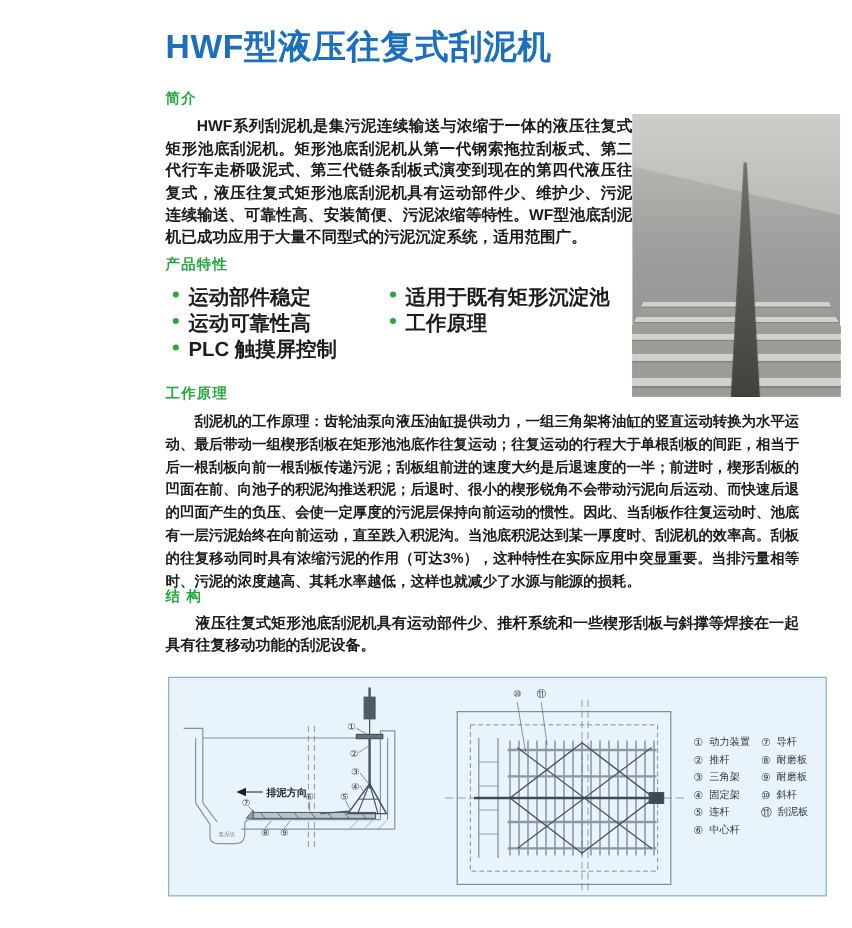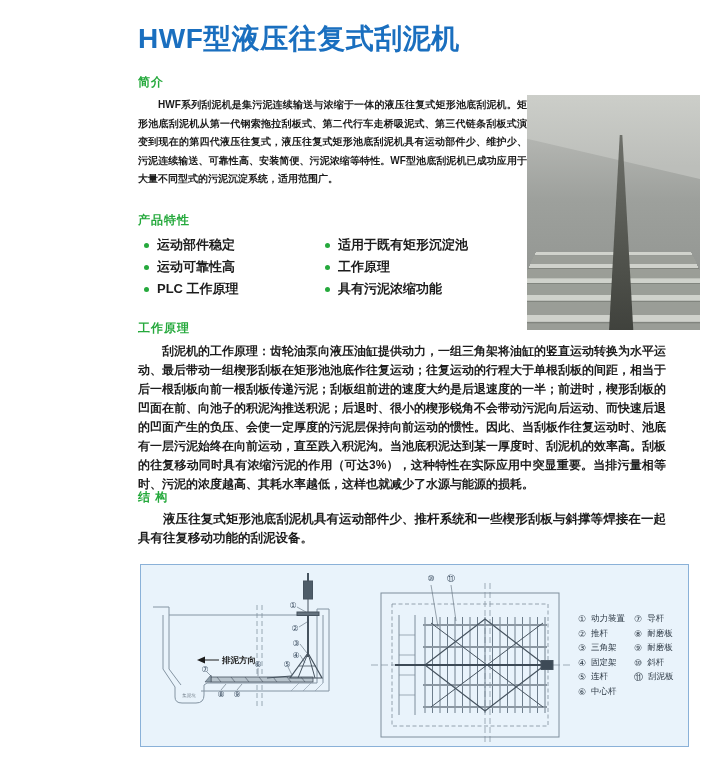--- a/index.html
+++ b/index.html
@@ -17,21 +17,21 @@
     font-weight:bold;color:var(--accent-green,#25a93c);letter-spacing:1px;white-space:nowrap;
   }
   .h-intro{top:72px}
   .h-features{top:210px}
   .h-principle{top:318px}
   .h-structure{top:487px}
   .body-p{
     position:absolute;left:98px;margin:0;font-weight:bold;color:var(--text,#1c1c1c);
     text-align:justify;text-indent:2em;
   }
-  .p-intro{top:96px;width:389px;font-size:10px;line-height:18.5px;}
+  .p-intro{top:96px;width:389px;font-size:13px;line-height:18.5px;}
   .p-principle{top:342px;width:528px;font-size:12px;line-height:19px;}
   .p-structure{top:510px;width:528px;font-size:12.5px;line-height:19px;}
 
   
   .photo{
     position:absolute;left:487px;top:95px;width:173px;height:235px;overflow:hidden;
     background:linear-gradient(180deg,#c6c8c4 0%,#b2b4b0 20%,#9da09c 45%,#8d908c 100%);
   }
   .photo .wall{
     position:absolute;left:0;top:0;right:0;height:84px;
@@ -49,21 +49,21 @@
   .photo .rod{
     position:absolute;left:44%;top:40px;bottom:-4px;width:32px;
     clip-path:polygon(52% 0,60% 0,95% 100%,18% 100%);
     background:linear-gradient(180deg,#6e706a 0%,#4d4f49 70%,#3f413c 100%);
   }
 
   
   .feat{position:absolute;top:236px;margin:0;padding:0;list-style:none;}
   .feat-left{left:104px;}
   .feat-right{left:285px;}
-  .feat li{display:flex;align-items:flex-start;height:22px;font-size:13px;font-weight:bold;color:var(--text,#1c1c1c);text-align:right;}
+  .feat li{display:flex;align-items:flex-start;height:22px;font-size:17px;font-weight:bold;color:var(--text,#1c1c1c);text-align:right;}
   .feat .dot{flex:0 0 auto;width:5px;height:5px;border-radius:50%;background:var(--accent-green,#25a93c);margin:7px 8px 0 0;}
 
   
   .panel{
     position:absolute;left:100px;top:564px;width:549px;height:183px;
     background:var(--panel-bg,#e9f3fb);border:1px solid var(--panel-border,#8ab1d8);
     box-sizing:border-box;
   }
   .panel svg{position:absolute;left:0;top:0;}
   .legend{position:absolute;left:437px;top:47px;display:flex;gap:9px;font-size:8.5px;color:#2c3844;}
@@ -92,35 +92,31 @@
     <li>
         <span class="dot"></span>
         <span>运动部件稳定</span>
       </li>
     <li>
         <span class="dot"></span>
         <span>运动可靠性高</span>
       </li>
     <li>
         <span class="dot"></span>
-        <span>PLC 工作原理</span>
+        <span>PLC 触摸屏控制</span>
       </li>
   </ul>
   <ul class="feat feat-right">
     <li>
         <span class="dot"></span>
         <span>适用于既有矩形沉淀池</span>
       </li>
     <li>
         <span class="dot"></span>
         <span>工作原理</span>
-      </li>
-    <li>
-        <span class="dot"></span>
-        <span>具有污泥浓缩功能</span>
       </li>
   </ul>
 
   <h2 class="sec-h h-principle">工作原理</h2>
   <p class="body-p p-principle">刮泥机的工作原理：齿轮油泵向液压油缸提供动力，一组三角架将油缸的竖直运动转换为水平运动、最后带动一组楔形刮板在矩形池池底作往复运动；往复运动的行程大于单根刮板的间距，相当于后一根刮板向前一根刮板传递污泥；刮板组前进的速度大约是后退速度的一半；前进时，楔形刮板的凹面在前、向池子的积泥沟推送积泥；后退时、很小的楔形锐角不会带动污泥向后运动、而快速后退的凹面产生的负压、会使一定厚度的污泥层保持向前运动的惯性。因此、当刮板作往复运动时、池底有一层污泥始终在向前运动，直至跌入积泥沟。当池底积泥达到某一厚度时、刮泥机的效率高。刮板的往复移动同时具有浓缩污泥的作用（可达3%），这种特性在实际应用中突显重要。当排污量相等时、污泥的浓度越高、其耗水率越低，这样也就减少了水源与能源的损耗。</p>
 
   <h2 class="sec-h h-structure">结 构</h2>
   <p class="body-p p-structure">液压往复式矩形池底刮泥机具有运动部件少、推杆系统和一些楔形刮板与斜撑等焊接在一起具有往复移动功能的刮泥设备。</p>
 
   <div class="panel">

